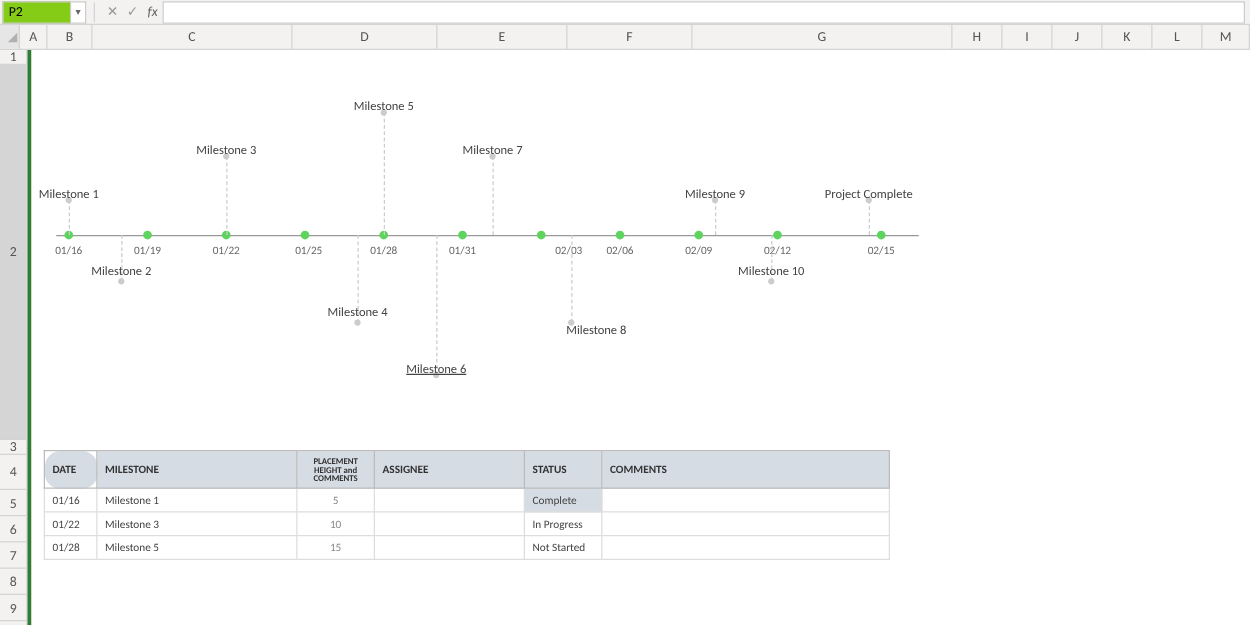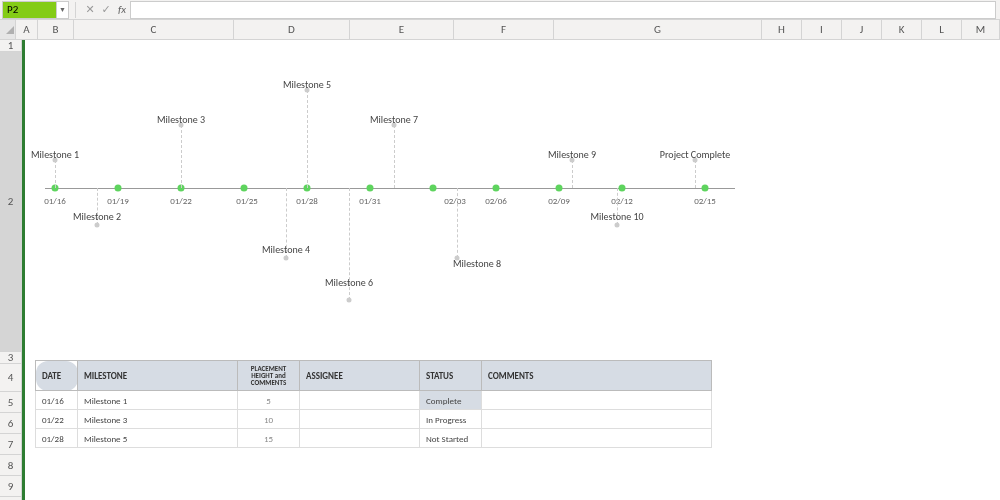--- a/index.html
+++ b/index.html
@@ -133,21 +133,21 @@
           <div class="ms-pt" style="left: 156px; top: 85px;"></div>
           <div class="ms-lbl" style="left: 156px; top: 73px;">Milestone 3</div>
           <div class="drop" style="left: 261px; top: 148px; height: 70px;"></div>
           <div class="ms-pt" style="left: 261px; top: 218px;"></div>
           <div class="ms-lbl" style="left: 261px; top: 203px;">Milestone 4</div>
           <div class="drop" style="left: 282px; top: 50px; height: 98px;"></div>
           <div class="ms-pt" style="left: 282px; top: 50px;"></div>
           <div class="ms-lbl" style="left: 282px; top: 38px;">Milestone 5</div>
           <div class="drop" style="left: 324px; top: 148px; height: 112px;"></div>
           <div class="ms-pt" style="left: 324px; top: 260px;"></div>
-          <div class="ms-lbl" style="left: 324px; top: 236px;">Milestone 6</div>
+          <div class="ms-lbl" style="left: 324px; top: 248px; text-decoration: underline;">Milestone 6</div>
           <div class="drop" style="left: 369px; top: 85px; height: 63px;"></div>
           <div class="ms-pt" style="left: 369px; top: 85px;"></div>
           <div class="ms-lbl" style="left: 369px; top: 73px;">Milestone 7</div>
           <div class="drop" style="left: 432px; top: 148px; height: 70px;"></div>
           <div class="ms-pt" style="left: 432px; top: 218px;"></div>
           <div class="ms-lbl" style="left: 452px; top: 203px; margin-top: 14px;">Milestone 8</div>
           <div class="drop" style="left: 547px; top: 120px; height: 28px;"></div>
           <div class="ms-pt" style="left: 547px; top: 120px;"></div>
           <div class="ms-lbl" style="left: 547px; top: 108px;">Milestone 9</div>
           <div class="drop" style="left: 592px; top: 148px; height: 37px;"></div>

